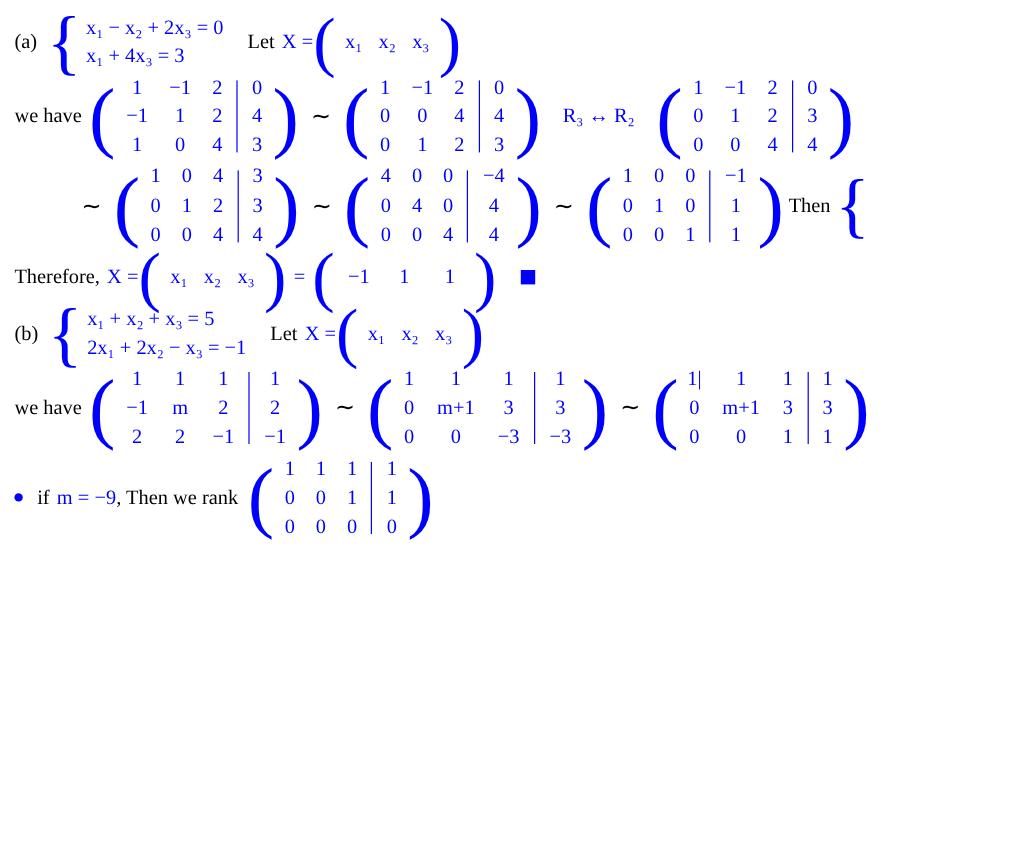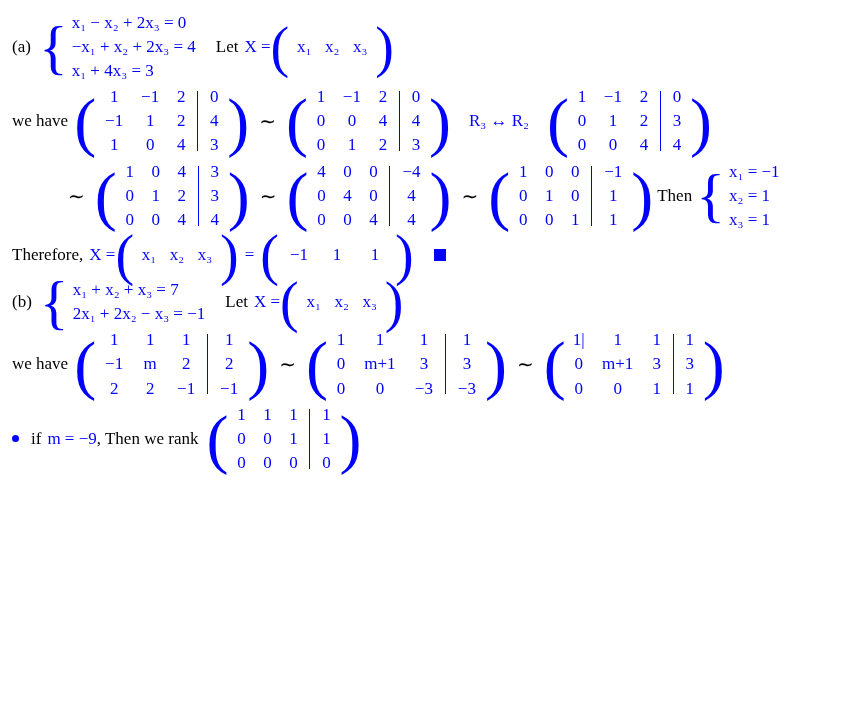--- a/index.html
+++ b/index.html
@@ -105,21 +105,20 @@
 </head>
 <body>
 
 <div class="line">
   <span>(a)</span>
   <span class="spacer" style="width:8px"></span>
   <span class="brace-block">
     <span class="brace-left">{</span>
     <span class="brace-content blue">
       <div>x₁ − x₂ + 2x₃ = 0</div>
-      <div>−x₁ + x₂ + 2x₃ = 4</div>
       <div>x₁ + 4x₃ = 3</div>
     </span>
   </span>
   <span class="spacer" style="width:20px"></span>
   <span>Let</span>
   <span class="spacer" style="width:6px"></span>
   <span class="blue">X =</span>
   <span class="paren-matrix">
     <span class="paren-l-sm">(</span>
     <span class="matrix-body">
@@ -326,25 +325,20 @@
       </span>
     </span>
     <span class="paren-r">)</span>
   </span>
 
   <span class="spacer" style="width:4px"></span>
   <span>Then</span>
   <span class="spacer" style="width:4px"></span>
   <span class="brace-block">
     <span class="brace-left">{</span>
-    <span class="brace-content blue">
-      <div>x₁ = −1</div>
-      <div>x₂ = 1</div>
-      <div>x₃ = 1</div>
-    </span>
   </span>
 </div>
 
 <div class="line">
   <span>Therefore,</span>
   <span class="spacer" style="width:6px"></span>
   <span class="blue">X =</span>
   <span class="paren-matrix">
     <span class="paren-l-sm">(</span>
     <span class="matrix-body">
@@ -366,21 +360,21 @@
   </span>
   <span class="qed"></span>
 </div>
 
 <div class="line">
   <span>(b)</span>
   <span class="spacer" style="width:8px"></span>
   <span class="brace-block">
     <span class="brace-left">{</span>
     <span class="brace-content blue">
-      <div>x₁ + x₂ + x₃ = 7</div>
+      <div>x₁ + x₂ + x₃ = 5</div>
       <div>2x₁ + 2x₂ − x₃ = −1</div>
     </span>
   </span>
   <span class="spacer" style="width:20px"></span>
   <span>Let</span>
   <span class="spacer" style="width:6px"></span>
   <span class="blue">X =</span>
   <span class="paren-matrix">
     <span class="paren-l-sm">(</span>
     <span class="matrix-body">

